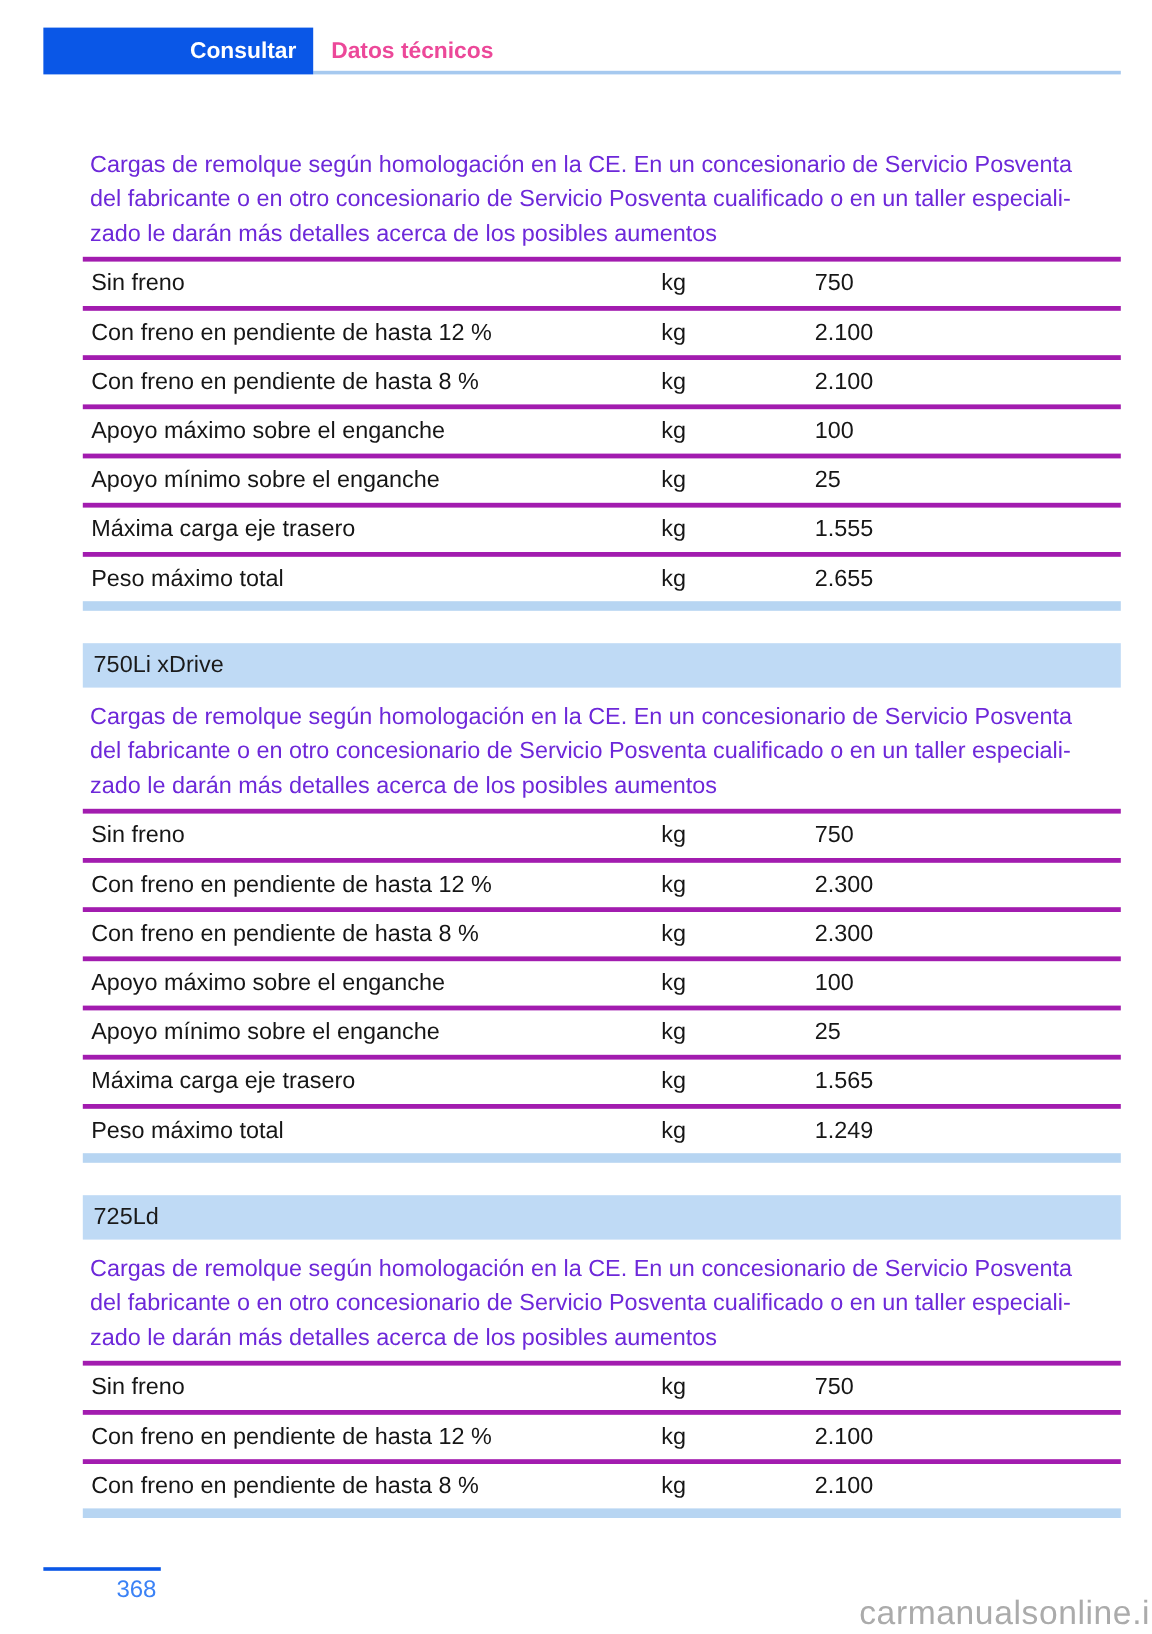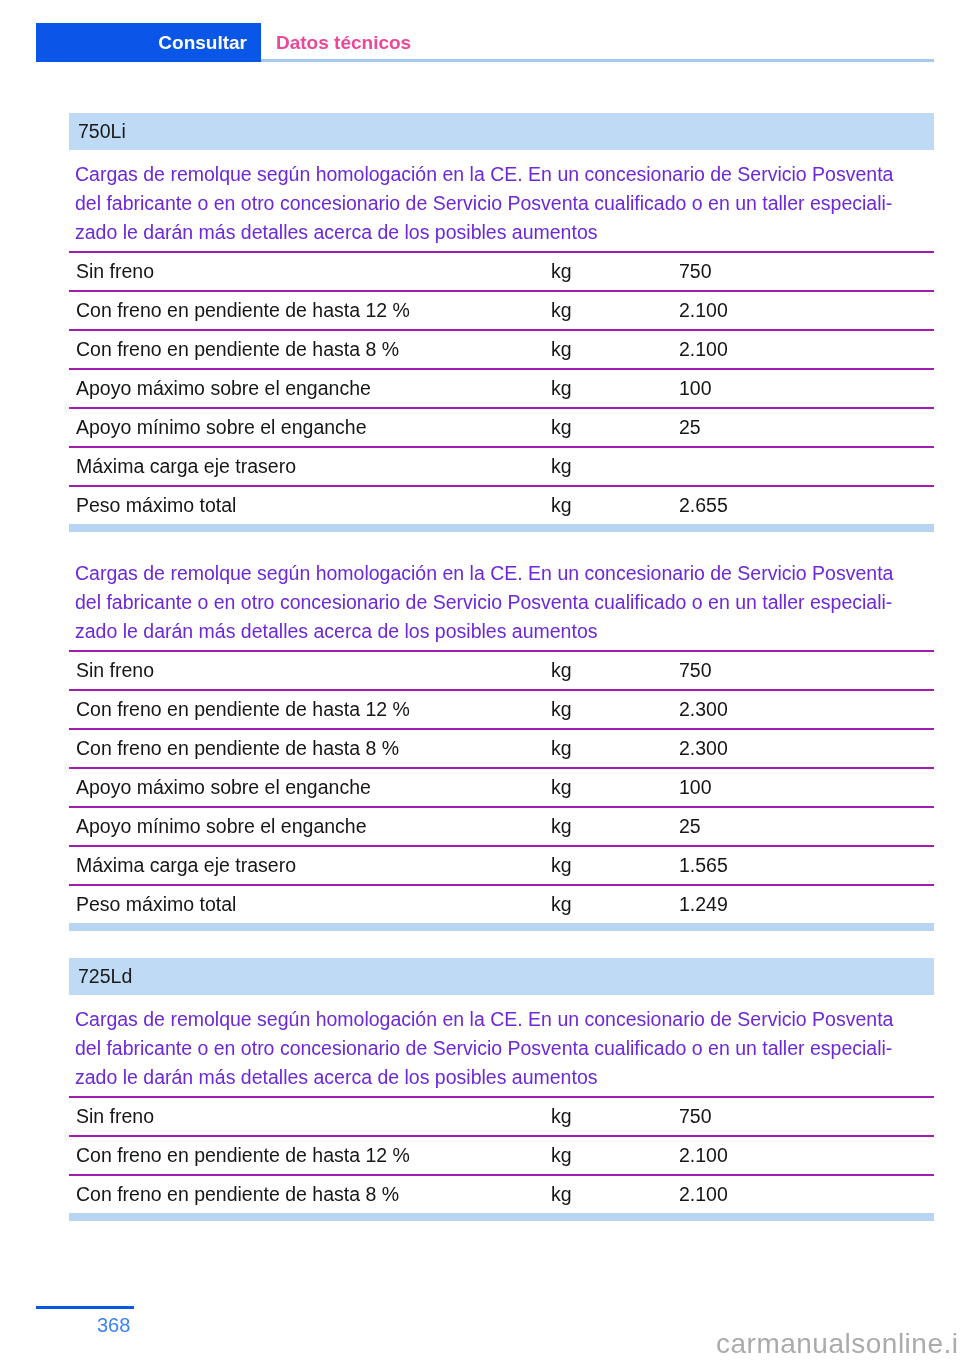--- a/index.html
+++ b/index.html
@@ -13,21 +13,21 @@
                 padding-right:14px; box-sizing:border-box; }
   .tab-inactive { position:absolute; left:240px; top:23px; height:39px; line-height:39px;
                   color:#ec4899; font-weight:bold; font-size:19px; }
 
   
   .content { position:absolute; left:33px; top:113px; width:865px; }
   .section { margin-bottom:27px; }
   .sec-header { height:37px; line-height:37px; background:#bfdaf5; padding-left:9px;
                 font-size:19.5px; color:#1a1a1a; }
   .sec-desc { margin:10px 0 4px 6px; font-size:19.5px; line-height:29px; color:#6d28d9; }
-  .row { display:grid; grid-template-columns:482px 128px 1fr; border-top:2px solid #a21caf;
+  .row { display:grid; grid-template-columns:482px 128px 1fr; border-top:4px solid #a21caf;
          height:37px; align-items:center; font-size:19.5px; }
   .row .c1 { padding-left:7px; }
   .tbl-bar { height:8px; background:#b7d5f2; }
 
   
   .footer-line { position:absolute; left:0; top:1306px; width:98px; height:3px; background:#0a57e7; }
   .page-num { position:absolute; left:61px; top:1314px; font-size:20px; color:#3b82f6; }
   .edition { position:absolute; left:265px; top:1334px; font-size:17.5px; color:#111111; white-space:nowrap; }
   .watermark { position:absolute; left:680px; top:1328px; font-size:28px; color:#ababab;
                letter-spacing:0.5px; white-space:nowrap; }
@@ -37,21 +37,20 @@
 
 <div class="page">
 
   <div class="tab-underline"></div>
   <div class="tab-active">Consultar</div>
   <div class="tab-inactive">Datos técnicos</div>
 
   <div class="content">
 
     <div class="section">
-      <div class="sec-header">750Li</div>
       <div class="sec-desc">
         <div>Cargas de remolque según homologación en la CE. En un concesionario de Servicio Posventa</div>
         <div>del fabricante o en otro concesionario de Servicio Posventa cualificado o en un taller especiali-</div>
         <div>zado le darán más detalles acerca de los posibles aumentos</div>
       </div>
       <div>
         <div class="row">
           <div class="c1">Sin freno</div>
           <div class="c2">kg</div>
           <div class="c3">750</div>
@@ -72,31 +71,33 @@
           <div class="c3">100</div>
         </div>
         <div class="row">
           <div class="c1">Apoyo mínimo sobre el enganche</div>
           <div class="c2">kg</div>
           <div class="c3">25</div>
         </div>
         <div class="row">
           <div class="c1">Máxima carga eje trasero</div>
           <div class="c2">kg</div>
+          <div class="c3">1.555</div>
         </div>
         <div class="row">
           <div class="c1">Peso máximo total</div>
           <div class="c2">kg</div>
           <div class="c3">2.655</div>
         </div>
         <div class="tbl-bar"></div>
       </div>
     </div>
 
     <div class="section">
+      <div class="sec-header">750Li xDrive</div>
       <div class="sec-desc">
         <div>Cargas de remolque según homologación en la CE. En un concesionario de Servicio Posventa</div>
         <div>del fabricante o en otro concesionario de Servicio Posventa cualificado o en un taller especiali-</div>
         <div>zado le darán más detalles acerca de los posibles aumentos</div>
       </div>
       <div>
         <div class="row">
           <div class="c1">Sin freno</div>
           <div class="c2">kg</div>
           <div class="c3">750</div>

